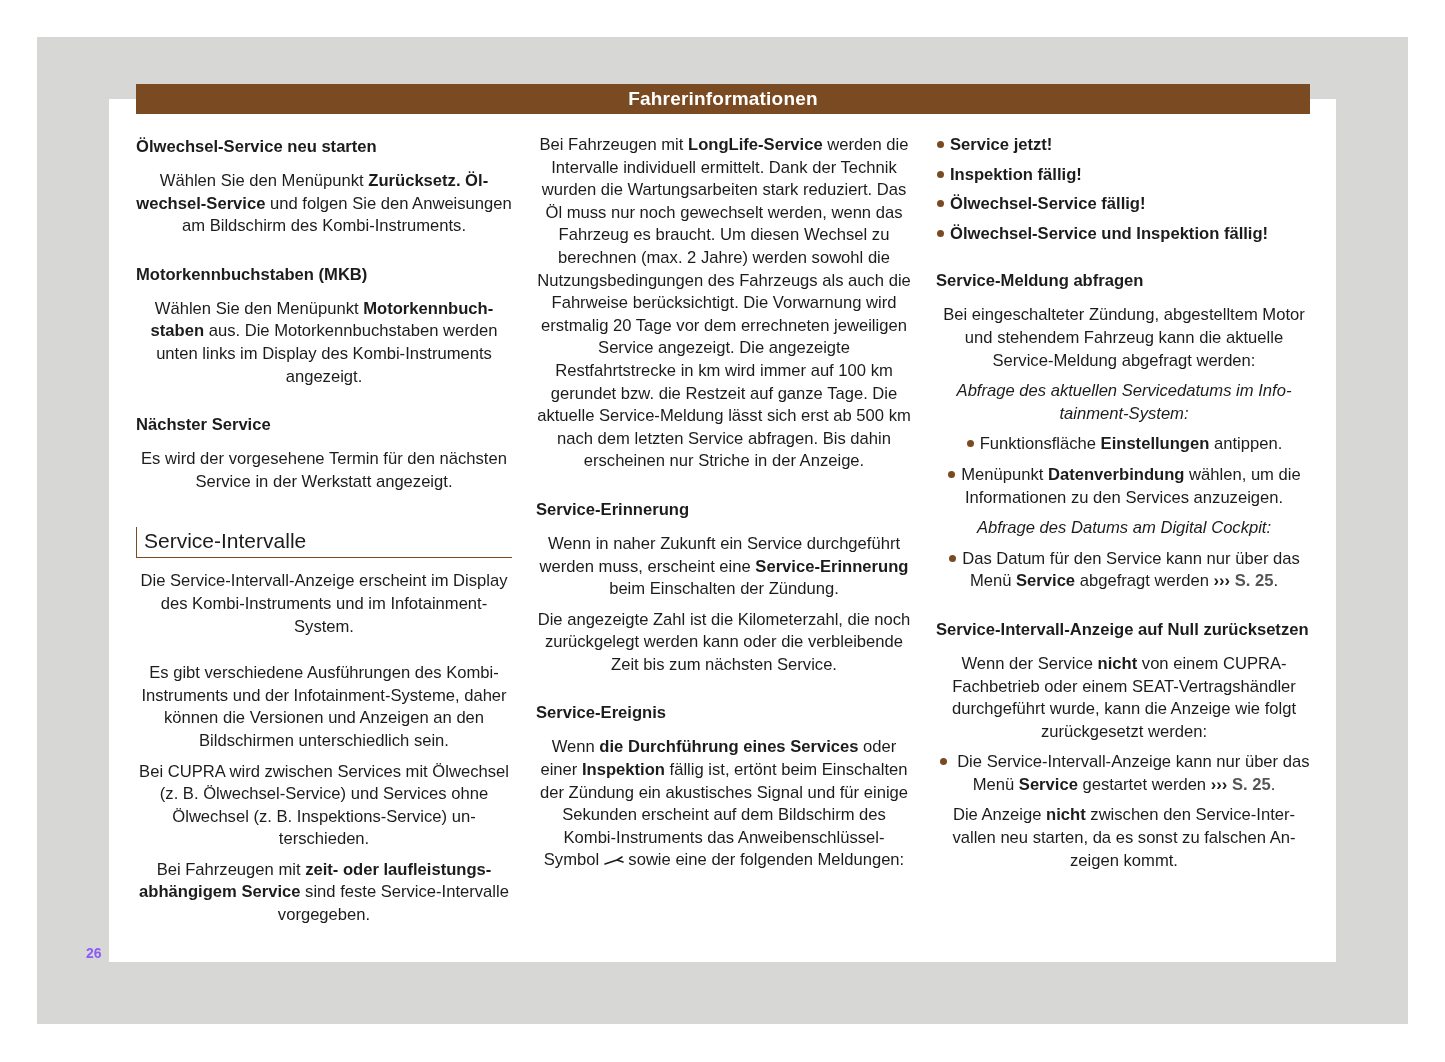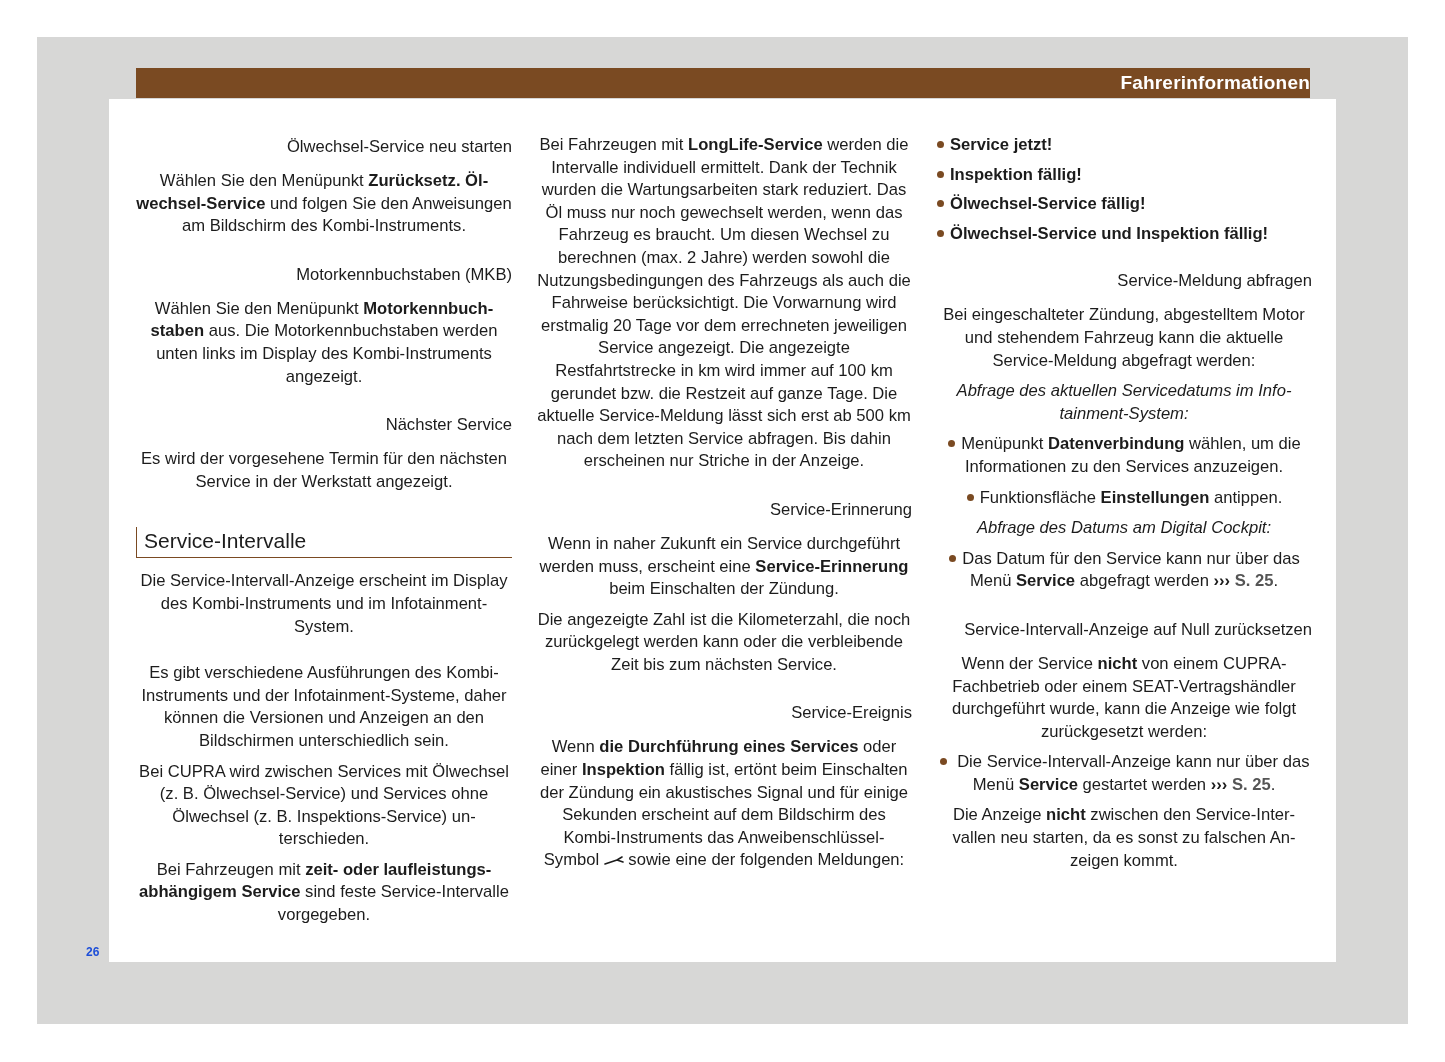--- a/index.html
+++ b/index.html
@@ -8,41 +8,41 @@
     font-family: "Liberation Sans", "DejaVu Sans", sans-serif; color: #1c1c1c;
   }
   .frame {
     position: absolute; left: 37px; top: 37px; width: 1371px; height: 987px;
     background: #d7d7d6;
   }
   .page {
     position: absolute; left: 109px; top: 99px; width: 1227px; height: 863px; background: #ffffff;
   }
   .header-bar {
-    position: absolute; left: 136px; top: 68px; width: 1174px; height: 30px;
-    background: #7a4a22; color: #ffffff; text-align: right;
+    position: absolute; left: 136px; top: 84px; width: 1174px; height: 30px;
+    background: #7a4a22; color: #ffffff; text-align: center;
     font-weight: bold; font-size: 19px; line-height: 30px; letter-spacing: 0.2px;
   }
   .col { position: absolute; top: 134px; font-size: 16.6px; line-height: 22.6px; }
   .col1 { left: 136px; width: 376px; }
   .col2 { left: 536px; width: 376px; }
   .col3 { left: 936px; width: 376px; }
-  h3 { margin: 0 0 10px 0; font-size: 16.6px; font-weight: normal; line-height: 26px; text-align: right; }
+  h3 { margin: 0 0 10px 0; font-size: 16.6px; font-weight: bold; line-height: 26px; }
   p { margin: 0 0 8px 0; text-align: center; }
   .gap { height: 16px; }
   .section-title {
     border-left: 1.5px solid #7a4a22; border-bottom: 1.5px solid #7a4a22;
     padding: 0 0 2px 7px; margin: 10px 0 12px 0;
     font-size: 21px; font-weight: normal; line-height: 28px;
   }
   .bul { display: inline-block; width: 7px; height: 7px; border-radius: 50%; background: #7a4a22; margin: 0 6px 2px 1px; vertical-align: middle; }
   .list-bold { margin: 0 0 7px 0; font-weight: bold; }
   em { font-style: italic; }
   .ref { color: #555; font-weight: bold; }
-  .page-num { position: absolute; left: 86px; top: 945px; font-size: 12px; font-weight: bold; color: #1d4ed8; text-align: right; }
+  .page-num { position: absolute; left: 86px; top: 945px; font-size: 14px; font-weight: bold; color: #8b5cf6; text-align: right; }
   .wrench { display: inline-block; width: 20px; height: 10px; vertical-align: middle; }
 </style>
 </head>
 <body>
 
 <div class="frame"></div>
 <div class="page"></div>
 <div class="header-bar">Fahrerinformationen</div>
 
 <div class="col col1">
@@ -78,22 +78,22 @@
 
 <div class="col col3">
   <div class="list-bold"><span class="bul"></span><span>Service jetzt!</span></div>
   <div class="list-bold"><span class="bul"></span><span>Inspektion fällig!</span></div>
   <div class="list-bold"><span class="bul"></span><span>Ölwechsel-Service fällig!</span></div>
   <div class="list-bold"><span class="bul"></span><span>Ölwechsel-Service und Inspektion fällig!</span></div>
   <div class="gap"></div>
   <h3>Service-Meldung abfragen</h3>
   <p>Bei eingeschalteter Zündung, abgestelltem Motor und stehendem Fahrzeug kann die aktu­elle Service-Meldung abgefragt werden:</p>
   <p><em>Abfrage des aktuellen Servicedatums im Info­tainment-System:</em></p>
+  <p><span class="bul"></span><span>Funktionsfläche </span><b>Einstellungen</b><span> antippen.</span></p>
   <p><span class="bul"></span><span>Menüpunkt </span><b>Datenverbindung</b><span> wählen, um die Informationen zu den Services anzuzeigen.</span></p>
-  <p><span class="bul"></span><span>Funktionsfläche </span><b>Einstellungen</b><span> antippen.</span></p>
   <p><em>Abfrage des Datums am Digital Cockpit:</em></p>
   <p><span class="bul"></span><span>Das Datum für den Service kann nur über das Menü </span><b>Service</b><span> abgefragt werden </span><b>›››</b> <span class="ref">S. 25</span>.</p>
   <div class="gap"></div>
   <h3>Service-Intervall-Anzeige auf Null zurück­setzen</h3>
   <p><span>Wenn der Service </span><b>nicht</b><span> von einem CUPRA-Fachbetrieb oder einem SEAT-Vertragshänd­ler durchgeführt wurde, kann die Anzeige wie folgt zurückgesetzt werden:</span></p>
   <p><span class="bul"></span> <span>Die Service-Intervall-Anzeige kann nur über das Menü </span><b>Service</b><span> gestartet werden </span><b>›››</b> <span class="ref">S. 25</span>.</p>
   <p><span>Die Anzeige </span><b>nicht</b><span> zwischen den Service-Inter­vallen neu starten, da es sonst zu falschen An­zeigen kommt.</span></p>
 </div>
 
 <div class="page-num">26</div>

